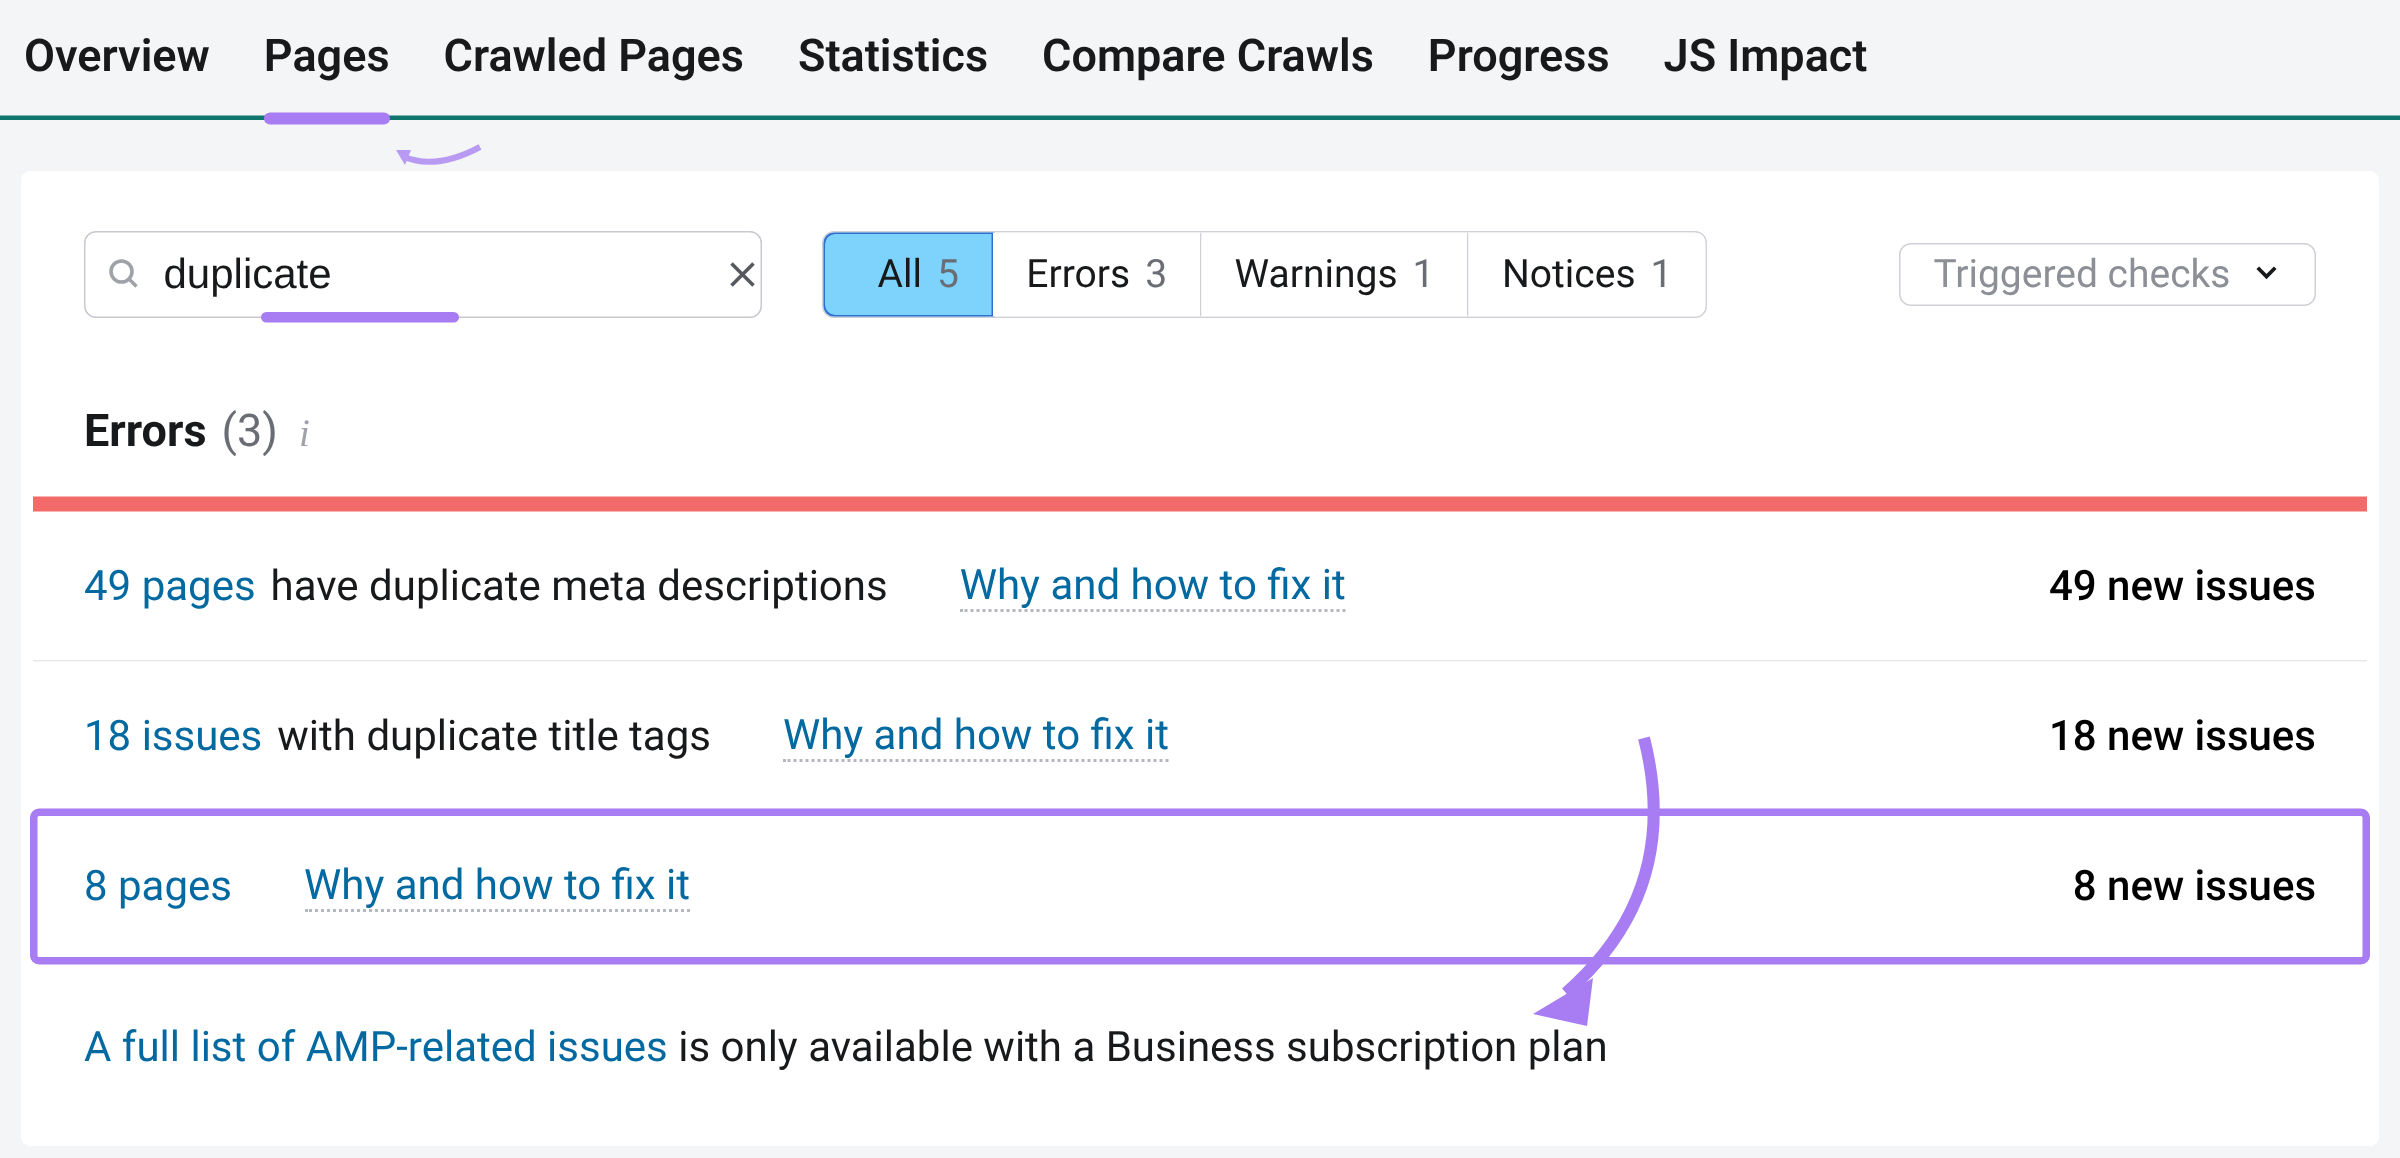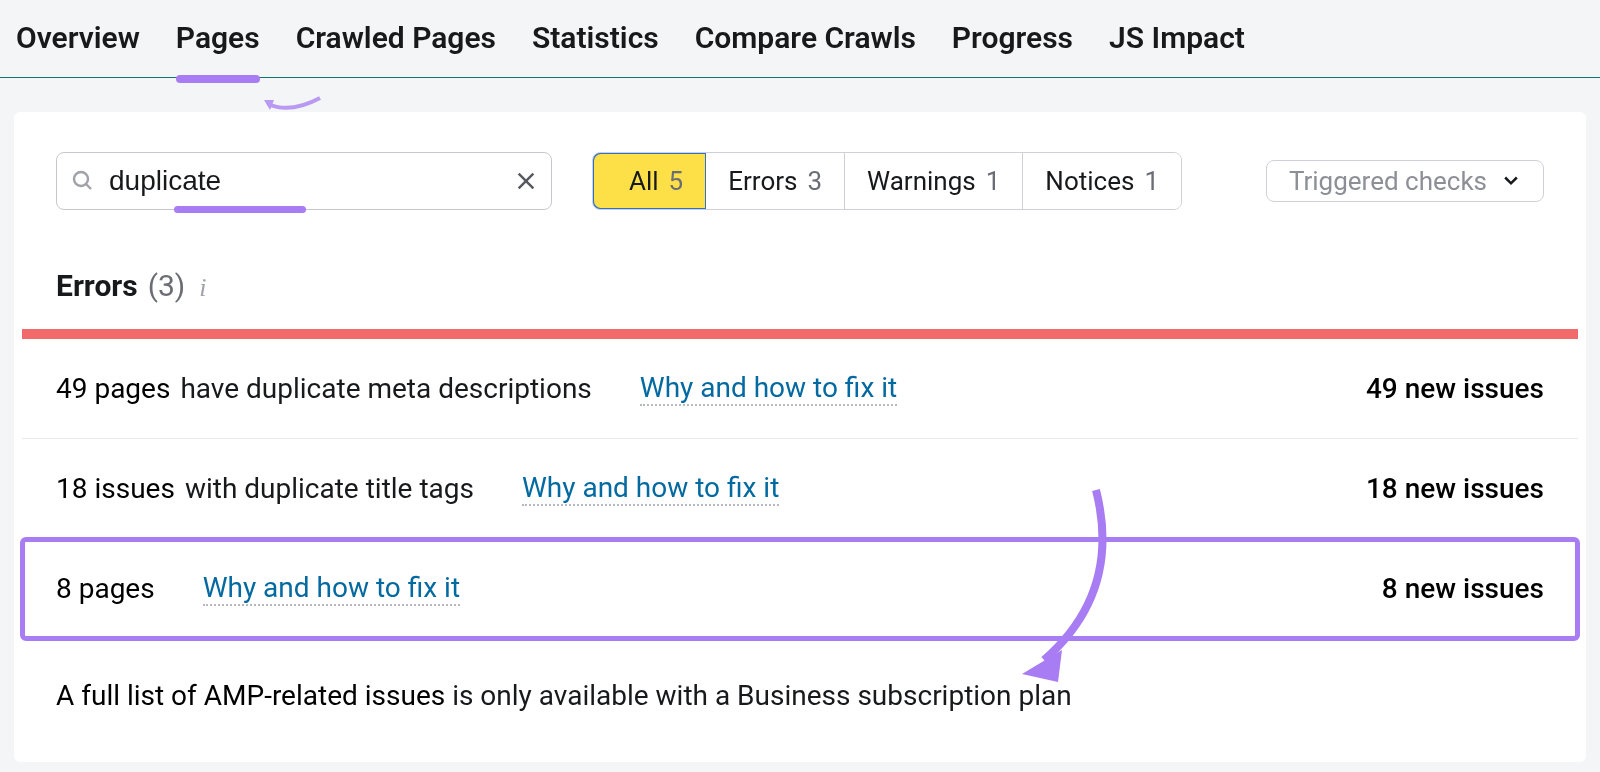--- a/index.html
+++ b/index.html
@@ -6,21 +6,21 @@
   body {
     font-family: -apple-system, BlinkMacSystemFont, "Segoe UI", Roboto, Helvetica, Arial, sans-serif;
     background: #f4f5f7;
     color: #18191b;
     width: 1600px;
   }
   .tabs {
     display: flex;
     gap: 36px;
     padding: 12px 16px 0 16px;
-    border-bottom: 1px solid #0f766e;
+    border-bottom: 3px solid #0f766e;
     background: #f4f5f7;
   }
   .tab {
     font-size: 30px;
     font-weight: 600;
     color: #18191b;
     padding: 8px 0 22px 0;
     position: relative;
     cursor: pointer;
   }
@@ -49,21 +49,21 @@
   }
   .toolbar {
     display: flex;
     align-items: center;
     gap: 40px;
     padding: 0 34px;
   }
   .search-wrap {
     display: flex;
     align-items: center;
-    width: 496px;
+    width: 452px;
     height: 58px;
     border: 1.5px solid #c7c9cf;
     border-radius: 8px;
     padding: 0 14px;
     gap: 14px;
   }
   .search-icon { color: #a0a2a9; display:flex; }
   .search-input {
     flex: 1;
     border: none;
@@ -100,21 +100,21 @@
     gap: 10px;
     padding: 0 22px;
     font-size: 26px;
     color: #18191b;
     border-right: 1px solid #cfd1d6;
     cursor: pointer;
     background: #fff;
   }
   .filter-btn:last-child { border-right: none; }
   .filter-btn.selected {
-    background: #fde047;
+    background: #7dd3fc;
     outline: 2px solid #2f6fd0;
     outline-offset: -1px;
     border-radius: 8px 0 0 8px;
     padding-left: 36px;
   }
   .filter-count { color: #6b6d75; }
   .triggered {
     margin-left: auto;
     display: flex;
     align-items: center;
@@ -140,21 +140,21 @@
   .red-bar { height: 10px; background: #f26a6a; }
   .row {
     display: flex;
     align-items: center;
     padding: 32px 34px;
     border-bottom: 1px solid #e8e9ed;
     font-size: 28px;
     position: relative;
   }
   .row .desc { display: flex; gap: 10px; flex-wrap: wrap; }
-  .link { color: #000000; cursor: pointer; }
+  .link { color: #0369a1; cursor: pointer; }
   .link-underline { border-bottom: 2px dotted #b6b8bf; color:#0369a1; cursor:pointer; }
   .spacer { flex: 1; }
   .new-issues { color:#000000; font-weight:500; cursor:pointer; }
   .row.highlight {
     outline: 5px solid #a87cf2;
     outline-offset: -3px;
     border-radius: 4px;
   }
   .why { margin-left: 48px; }
   .annot-arrow2 {

